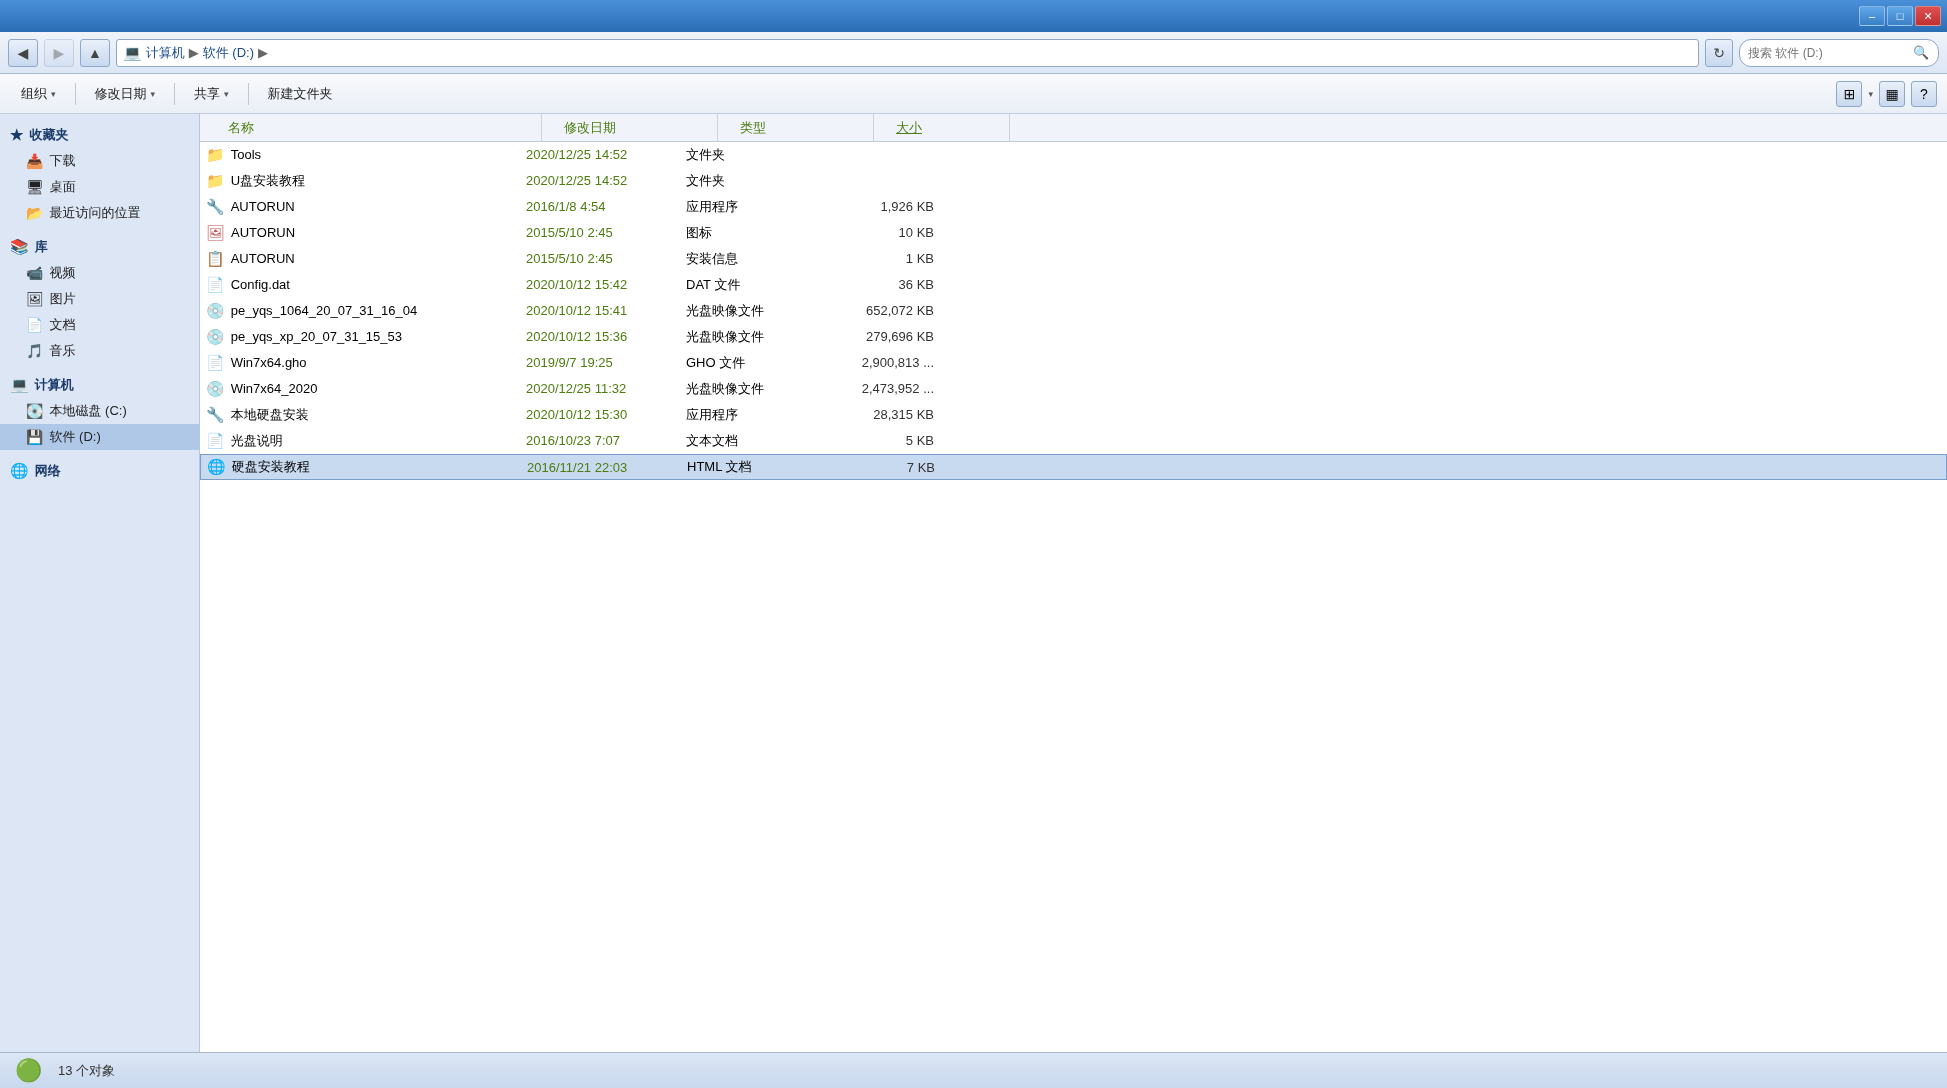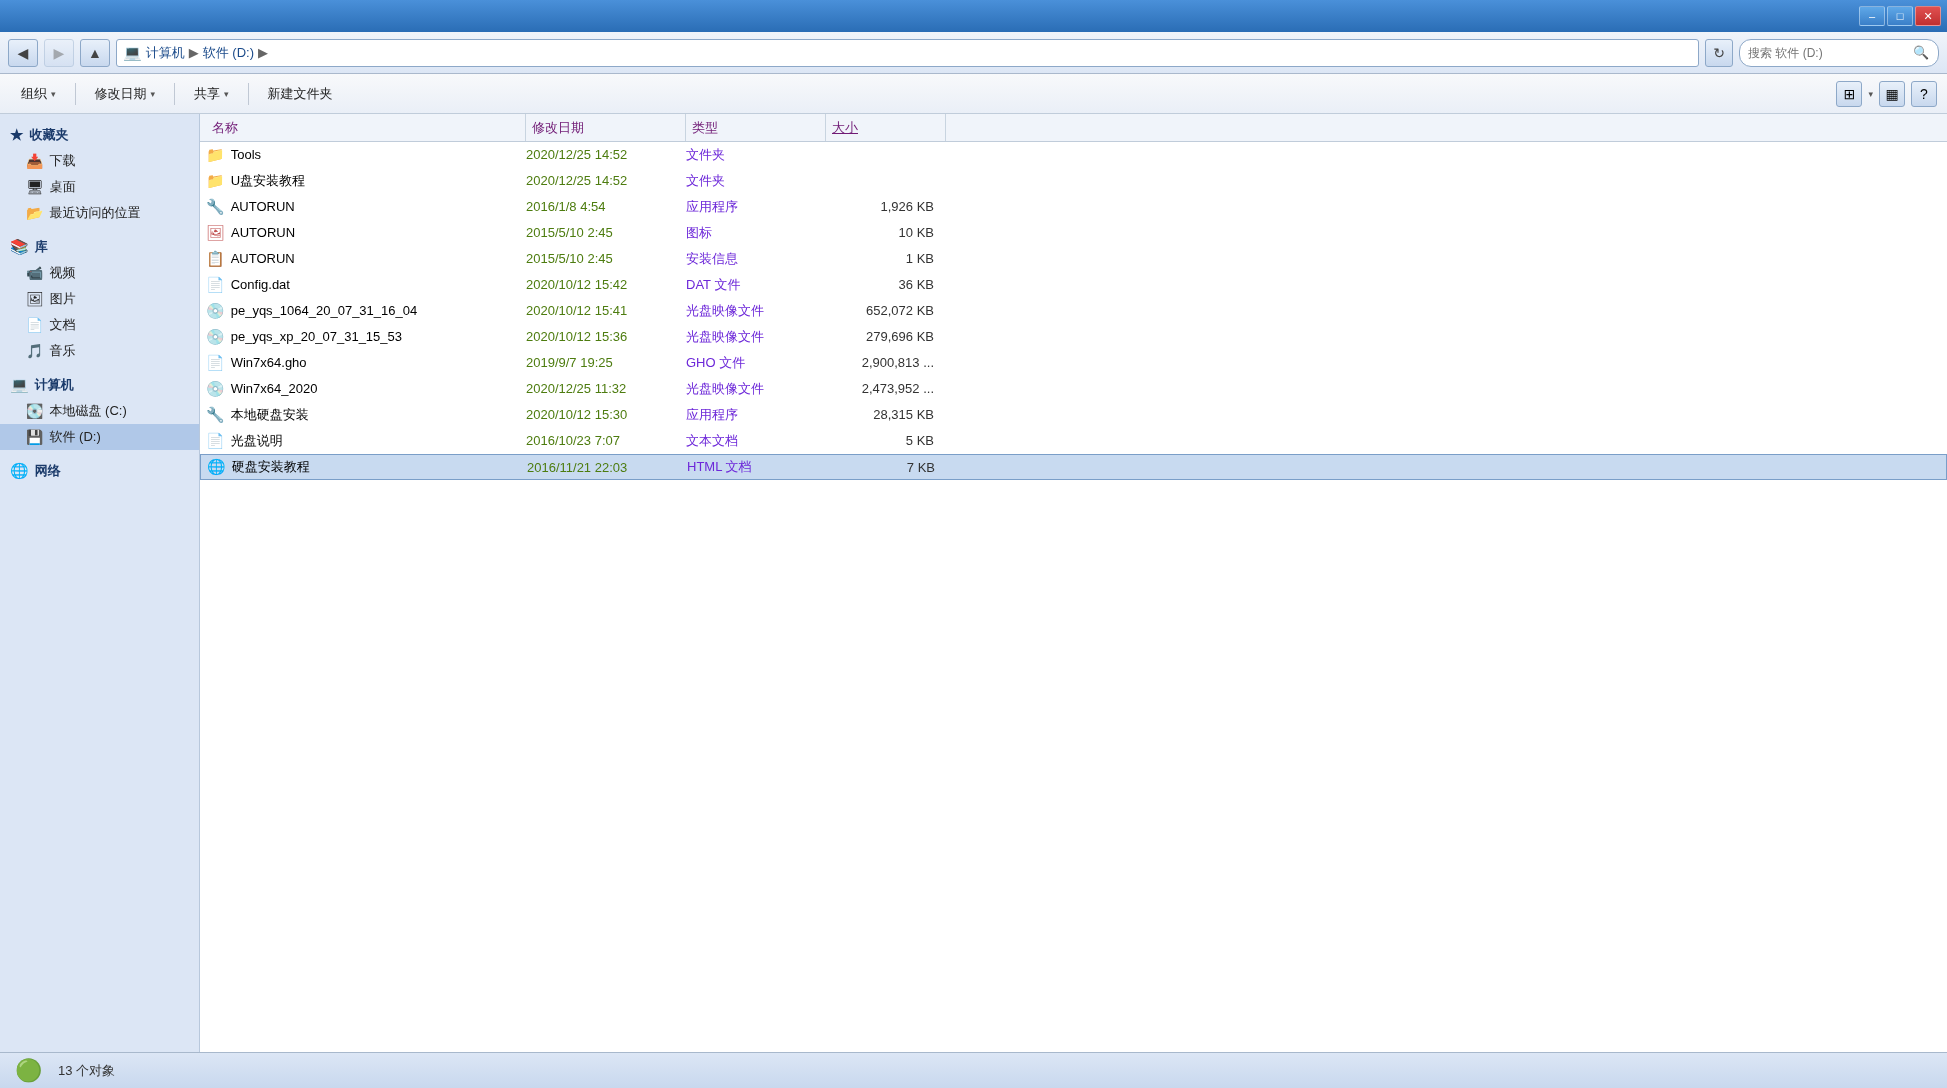--- a/index.html
+++ b/index.html
@@ -236,27 +236,28 @@
       border-bottom: 1px solid #c0ccda;
       height: 28px;
       padding: 0 6px;
       user-select: none;
       position: sticky;
       top: 0;
       z-index: 10;
     }
     .col-header {
       font-size: 13px;
-      color: #701a75;
+      color: #4d7c0f;
       cursor: pointer;
       padding: 0 6px;
       height: 100%;
       display: flex;
       align-items: center;
       border-right: 1px solid #c8d4e0;
+      margin-left: 16px;
     }
     .col-name { width: 320px; }
     .col-date { width: 160px; text-align: center; }
     .col-type { width: 140px; }
     .col-size { width: 120px; text-align: right; justify-content: flex-start; text-decoration: underline; }
 
     
     .file-row {
       display: flex;
       align-items: center;
@@ -270,21 +271,21 @@
       font-size: 13px;
       overflow: hidden;
       text-overflow: ellipsis;
       white-space: nowrap;
       display: flex;
       align-items: center;
       gap: 6px;
     }
     .file-cell.name { width: 320px; }
     .file-cell.date { width: 160px; color: #4d7c0f; }
-    .file-cell.type { width: 140px; color: #6d28d9; }
+    .file-cell.type { width: 140px; color: #000000; }
     .file-cell.size { width: 120px; color: #333; justify-content: flex-end; padding-right: 12px; }
     .file-icon { font-size: 15px; flex-shrink: 0; }
 
     
     .status-bar {
       height: 36px;
       background: linear-gradient(to bottom, #dce6f5 0%, #c8d8ee 100%);
       border-top: 1px solid #a8b8cc;
       display: flex;
       align-items: center;

